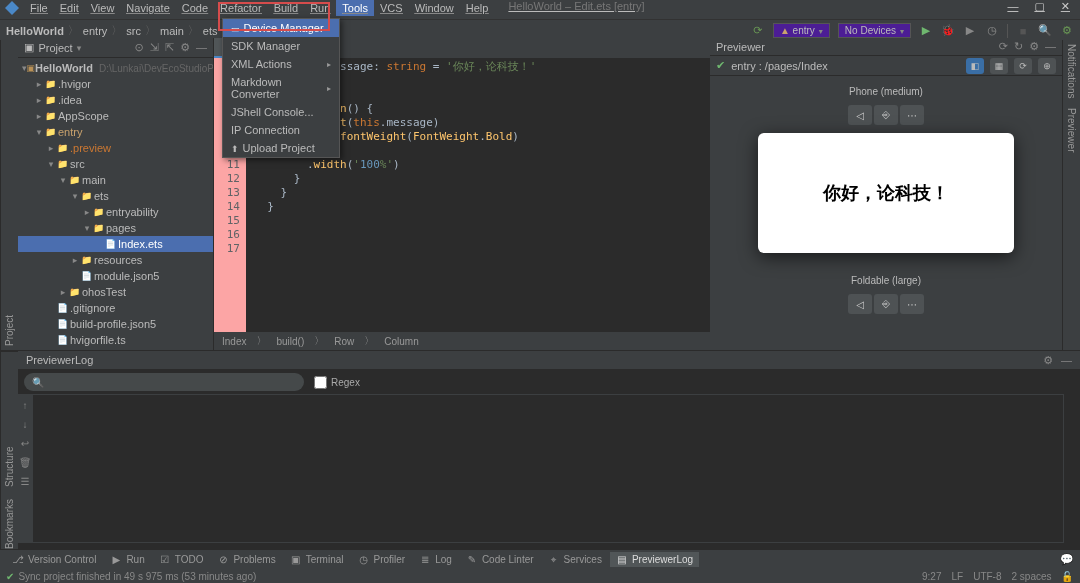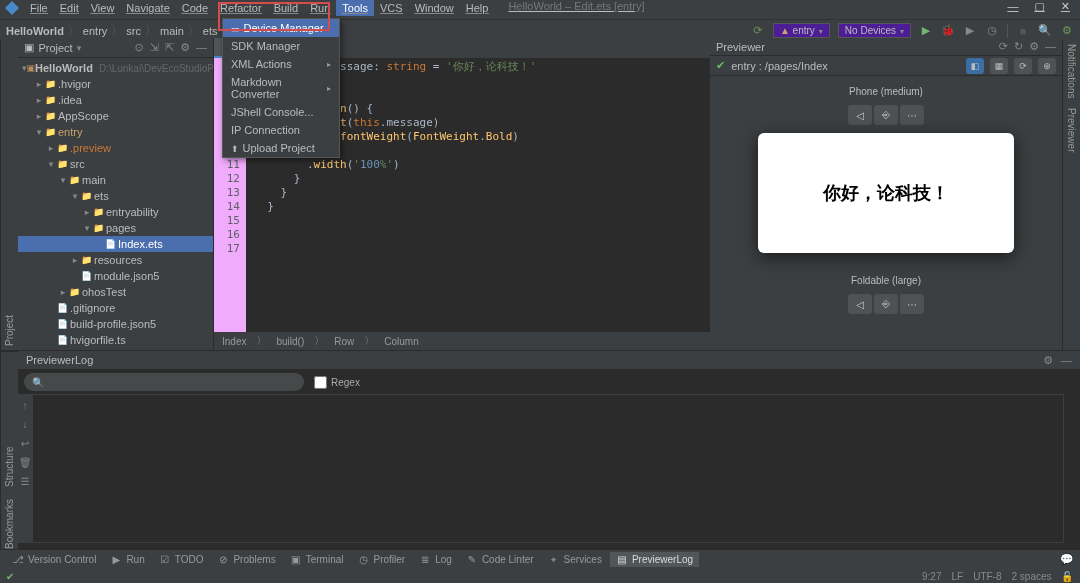--- a/index.html
+++ b/index.html
@@ -136,21 +136,21 @@
   top:38px; left:214px;
   width: 496px; height: 312px;
   background:#2b2b2b;
   display:flex; flex-direction:column;
 }
 .tabs {
   height: 20px; background:#3c3f41; display:flex; align-items:flex-end;
 }
 .tab { background:#515658; padding:3px 10px; border-bottom:2px solid #4a88c7; color:#ddd; }
 .gutter-code { flex:1; display:flex; font-family:Consolas,monospace; font-size:11px; }
-.gutter { width:32px; background:#f0abfc; text-align:right; color:#606366; padding: 2px 6px 0 0; }
+.gutter { width:32px; background:#fca5a5; text-align:right; color:#606366; padding: 2px 6px 0 0; }
 .gutter div { height:14px; line-height:14px; }
 .code { flex:1; padding: 2px 0 0 8px; color:#a9b7c6; position:relative; }
 .code .ln { height:14px; line-height:14px; white-space: pre; }
 .kw { color:#cc7832; }
 .str { color:#6a8759;text-align:center; }
 .num { color:#6897bb; }
 .fn { color:#ffc66d; }
 .prop { color:#9876aa; }
 .this { color:#cc7832; }
 .hint-icon { position:absolute; left:-16px; color:#bfa52f; }
@@ -598,20 +598,21 @@
     </span>
   <span class="bt-item sel">
       <span class="bt-ico">▤</span>
       <span>PreviewerLog</span>
     </span>
   <span style="margin-left:auto">💬</span>
 </div>
 
 <div class="statusbar">
   <span class="sync-ico">✔</span>
+  <span>Sync project finished in 49 s 975 ms (53 minutes ago)</span>
   <span class="r">
     <span>9:27</span>
     <span>LF</span>
     <span>UTF-8</span>
     <span>2 spaces</span>
     <span>🔓</span>
   </span>
 </div>
 
 </body></html>

